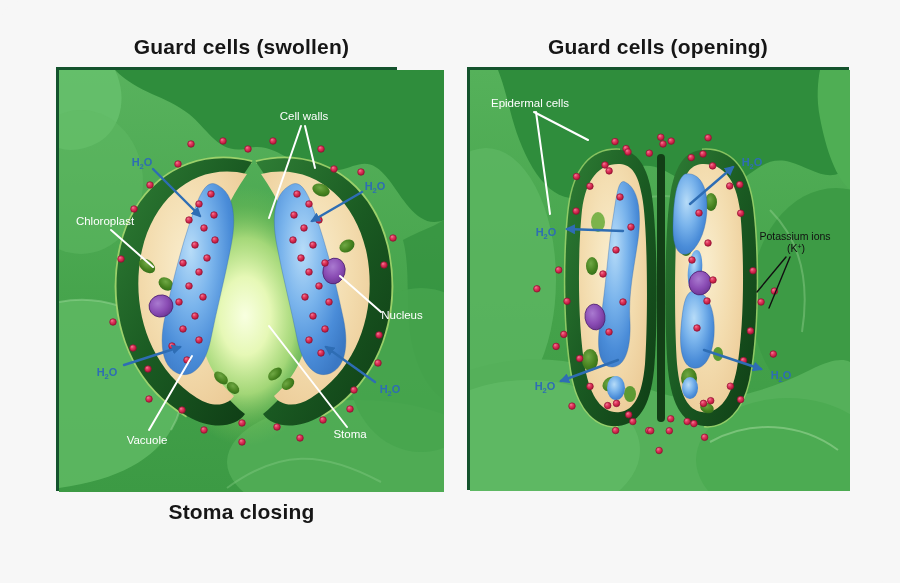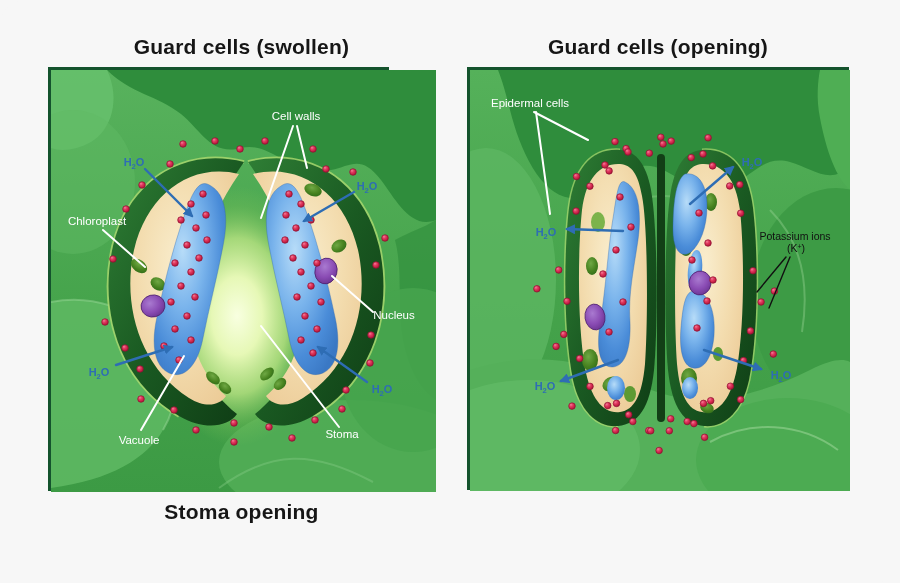--- a/index.html
+++ b/index.html
@@ -20,21 +20,21 @@
   .warrow{stroke:#2e6db4;stroke-width:2.4;stroke-linecap:round;}
 </style>
 </head>
 <body>
 
 <div class="canvas">
 
   <div class="fig" style="left:48px;width:387px;">
     <div class="fig-title">Guard cells (swollen)</div>
 
-    <div class="panel" style="width:341px;height:424px;">
+    <div class="panel" style="width:341px;height:424px;margin-left:8px;">
       <svg width="385" height="422" viewBox="0 0 385 422">
         <defs>
           <linearGradient id="l-bg" x1="0" y1="0" x2="0" y2="1">
             <stop offset="0" stop-color="#58b25d"></stop>
               <stop offset="0.55" stop-color="#46a44c"></stop>
               <stop offset="1" stop-color="#3c9a44"></stop>
           </linearGradient>
           <radialGradient id="l-glow" cx="0.5" cy="0.5" r="0.5">
             <stop offset="0" stop-color="#f8ffe0"></stop>
               <stop offset="0.3" stop-color="#e6f8b6"></stop>
@@ -213,21 +213,21 @@
         <text class="wlab" x="343" y="249" text-anchor="middle">Nucleus</text>
         <text class="wlab" x="88" y="374" text-anchor="middle">Vacuole</text>
         <text class="wlab" x="291" y="368" text-anchor="middle">Stoma</text>
         <text class="blab" x="83" y="96" text-anchor="middle"><tspan>H</tspan><tspan dy="3" font-size="7.5">2</tspan><tspan dy="-3">O</tspan></text>
         <text class="blab" x="316" y="120" text-anchor="middle"><tspan>H</tspan><tspan dy="3" font-size="7.5">2</tspan><tspan dy="-3">O</tspan></text>
         <text class="blab" x="48" y="306" text-anchor="middle"><tspan>H</tspan><tspan dy="3" font-size="7.5">2</tspan><tspan dy="-3">O</tspan></text>
         <text class="blab" x="331" y="323" text-anchor="middle"><tspan>H</tspan><tspan dy="3" font-size="7.5">2</tspan><tspan dy="-3">O</tspan></text>
       </svg>
     </div>
 
-    <div class="fig-caption">Stoma opening</div>
+    <div class="fig-caption">Stoma closing</div>
   </div>
 
   <div class="fig" style="left:467px;width:382px;">
     <div class="fig-title">Guard cells (opening)</div>
 
     <div class="panel" style="width:382px;height:423px;">
       <svg width="380" height="421" viewBox="0 0 380 421">
         <defs>
           <linearGradient id="r-bg" x1="0" y1="0" x2="0" y2="1">
             <stop offset="0" stop-color="#55b15a"></stop>

